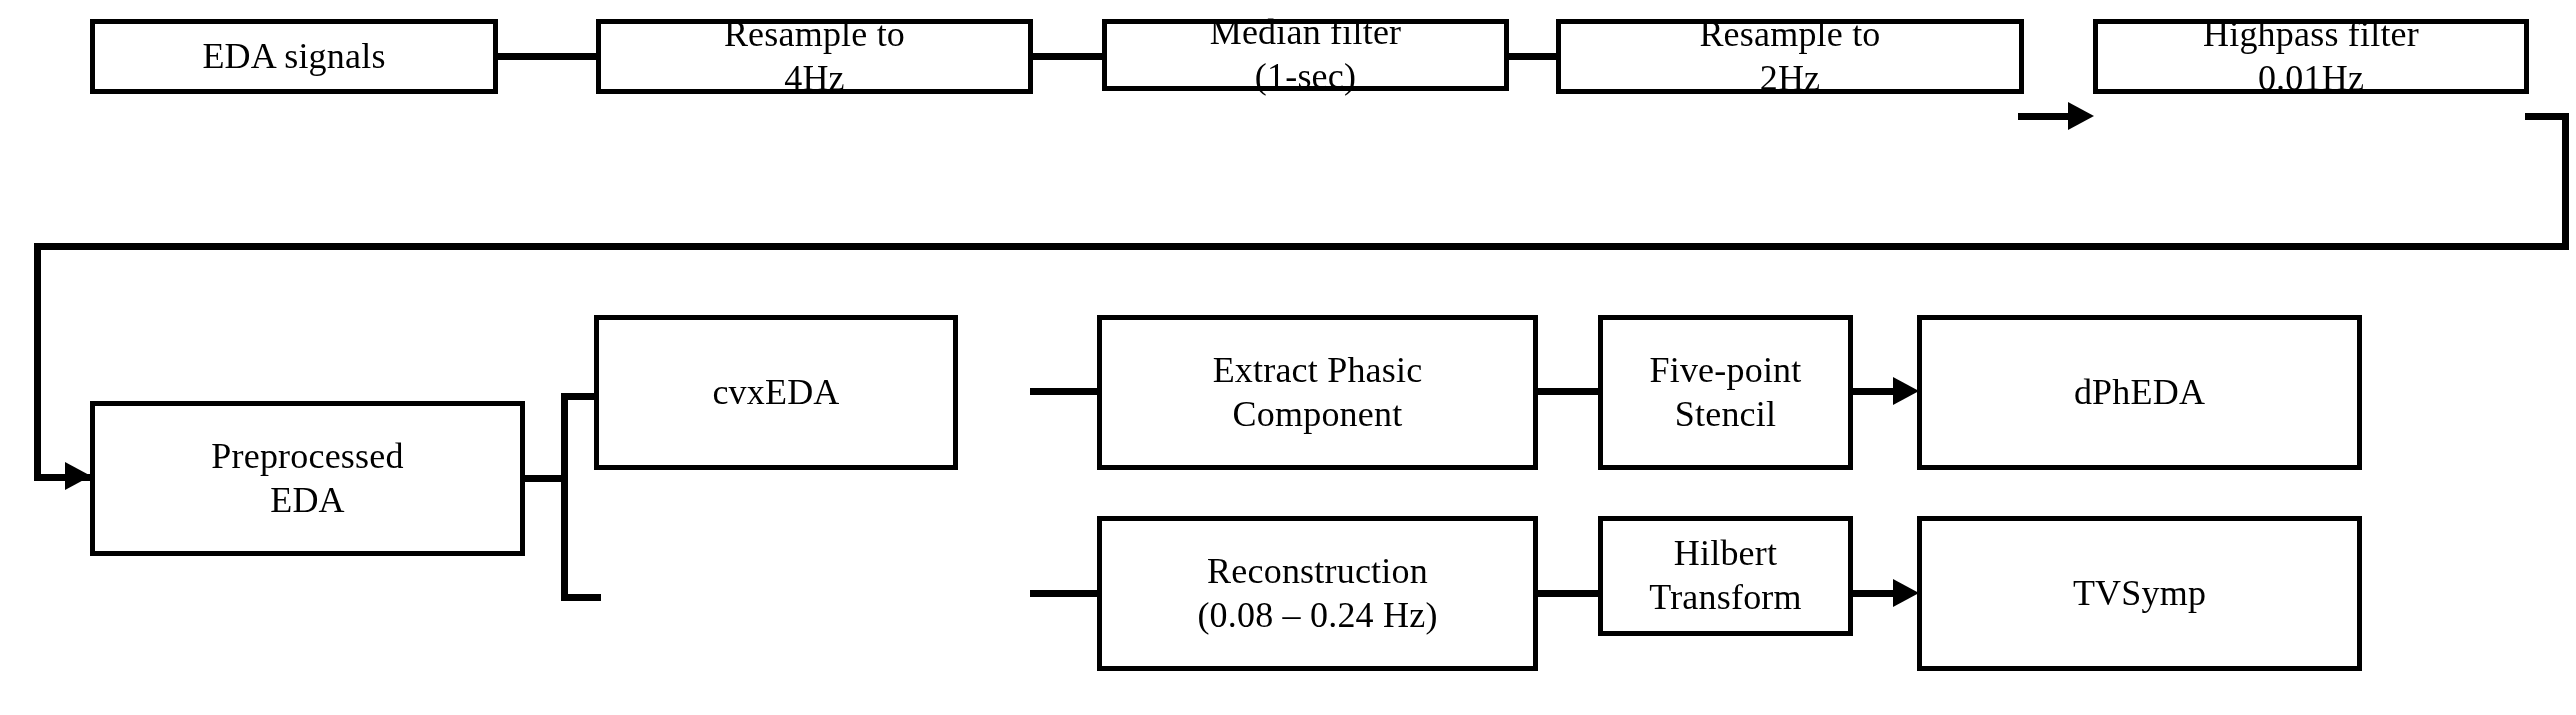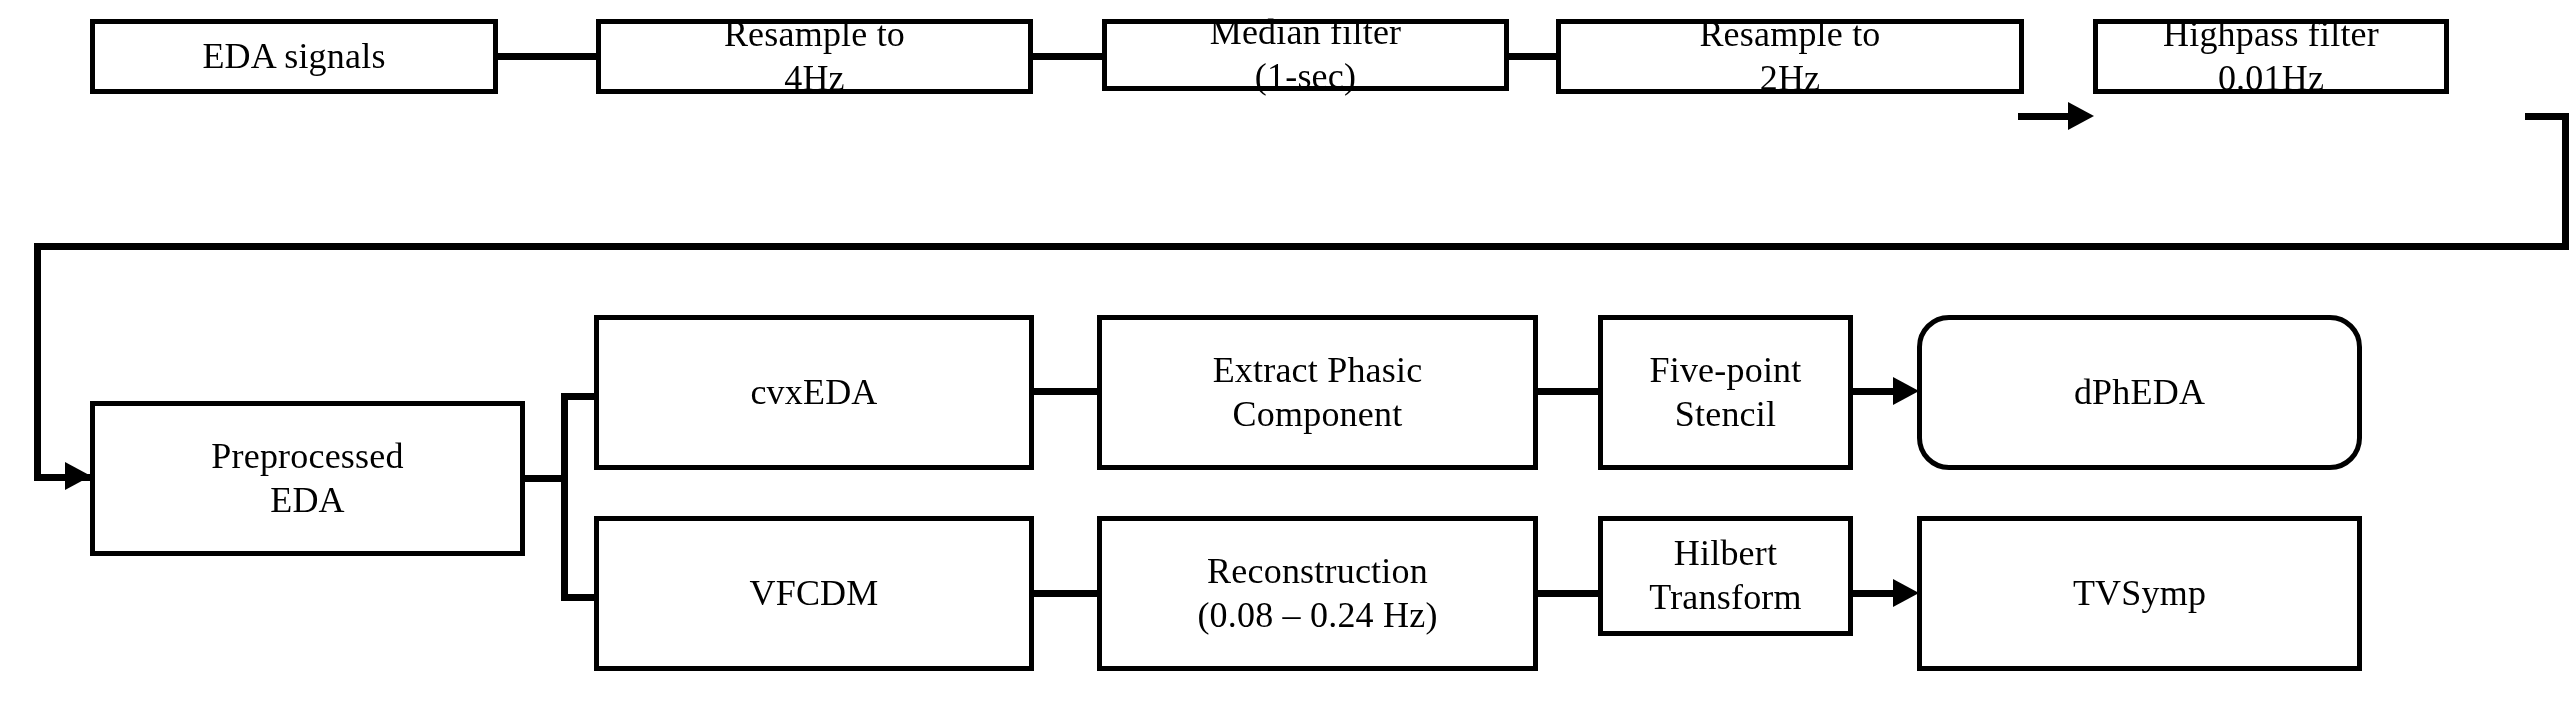--- a/index.html
+++ b/index.html
@@ -80,21 +80,21 @@
   <div class="hline" style="left:1504px; top:53px; width:56px;"></div>
 
   <div class="node" style="left:1556px; top:19.4px; width:468px; height:75px;">
     <span class="label">Resample to
 2Hz</span>
   </div>
 
   <div class="hline" style="left:2018px; top:113px; width:54px;"></div>
   <div class="arrowhead arrow-right" style="left:2068px; top:102px;"></div>
 
-  <div class="node" style="left:2093px; top:19.4px; width:356px; height:75px;">
+  <div class="node" style="left:2093px; top:19.4px; width:436px; height:75px;">
     <span class="label">Highpass filter
 0.01Hz</span>
   </div>
 
   <div class="hline" style="left:2525px; top:113px; width:44px;"></div>
   <div class="vline" style="left:2562px; top:113px; height:137px;"></div>
   <div class="hline" style="left:34px; top:243px; width:2535px;"></div>
   <div class="vline" style="left:34px; top:243px; height:235px;"></div>
   <div class="hline" style="left:34px; top:474px; width:61px;"></div>
   <div class="arrowhead arrow-right" style="left:65px; top:462px;"></div>
@@ -102,48 +102,45 @@
   <div class="node" style="left:90px; top:401px; width:435px; height:155px;">
     <span class="label">Preprocessed
 EDA</span>
   </div>
 
   <div class="hline" style="left:520px; top:475px; width:47px;"></div>
   <div class="vline" style="left:561px; top:393px; height:208px;"></div>
   <div class="hline" style="left:561px; top:393px; width:40px;"></div>
   <div class="hline" style="left:561px; top:594px; width:40px;"></div>
 
-  <div class="node" style="left:594px; top:315px; width:440px; height:155px;">
+  <div class="node" style="left:594px; top:315px; width:364px; height:155px;">
     <span class="label">cvxEDA</span>
   </div>
 
   <div class="hline" style="left:1030px; top:388px; width:71px;"></div>
 
   <div class="node" style="left:1097px; top:315px; width:441px; height:155px;">
     <span class="label">Extract  Phasic
 Component</span>
   </div>
 
   <div class="hline" style="left:1533px; top:388px; width:70px;"></div>
 
   <div class="node" style="left:1598px; top:315px; width:255px; height:155px;">
     <span class="label">Five-point
 Stencil</span>
   </div>
 
   <div class="hline" style="left:1848px; top:388px; width:48px;"></div>
   <div class="arrowhead arrow-right" style="left:1893px; top:377px;"></div>
 
-  <div class="node" style="left:1917px; top:315px; width:445px; height:155px;border-radius:32px;">
+  <div class="node" style="left:1917px; top:315px; width:445px; height:155px;">
     <span class="label">dPhEDA</span>
   </div>
 
-  <div class="node" style="left:594px; top:516px; width:440px; height:155px;">
-    <span class="label">VFCDM</span>
-  </div>
 
   <div class="hline" style="left:1030px; top:590px; width:71px;"></div>
 
   <div class="node" style="left:1097px; top:516px; width:441px; height:155px;">
     <span class="label">Reconstruction
 (0.08 – 0.24 Hz)</span>
   </div>
 
   <div class="hline" style="left:1533px; top:590px; width:70px;"></div>
 

